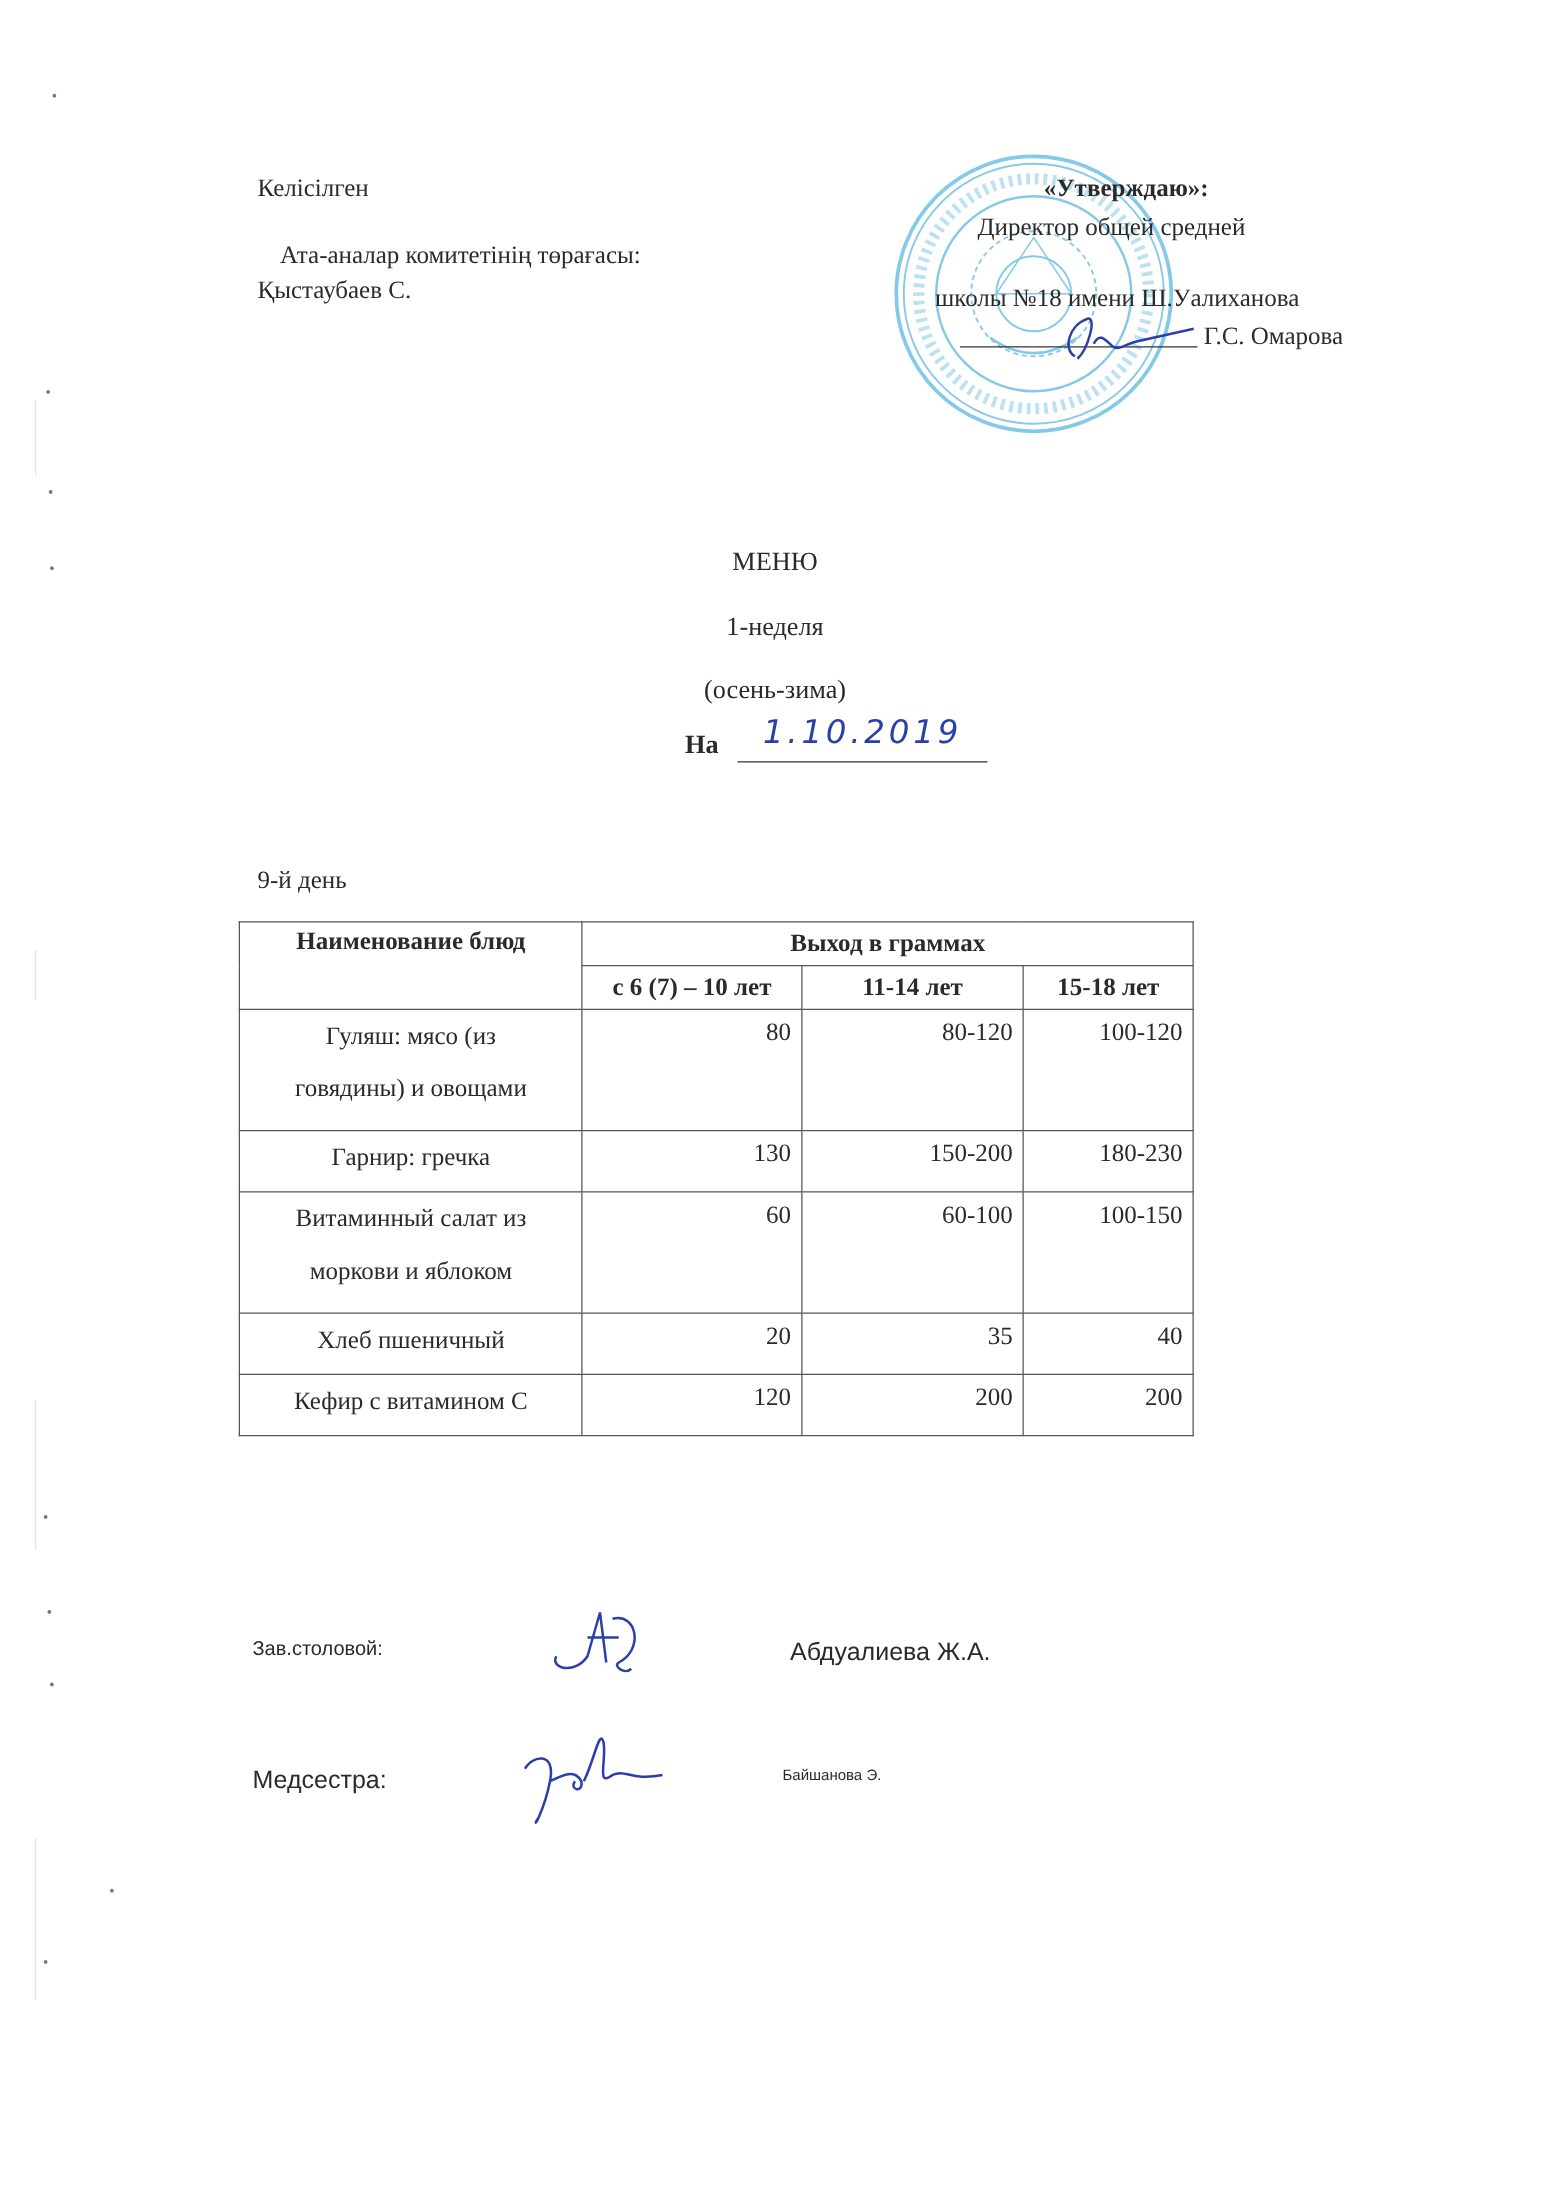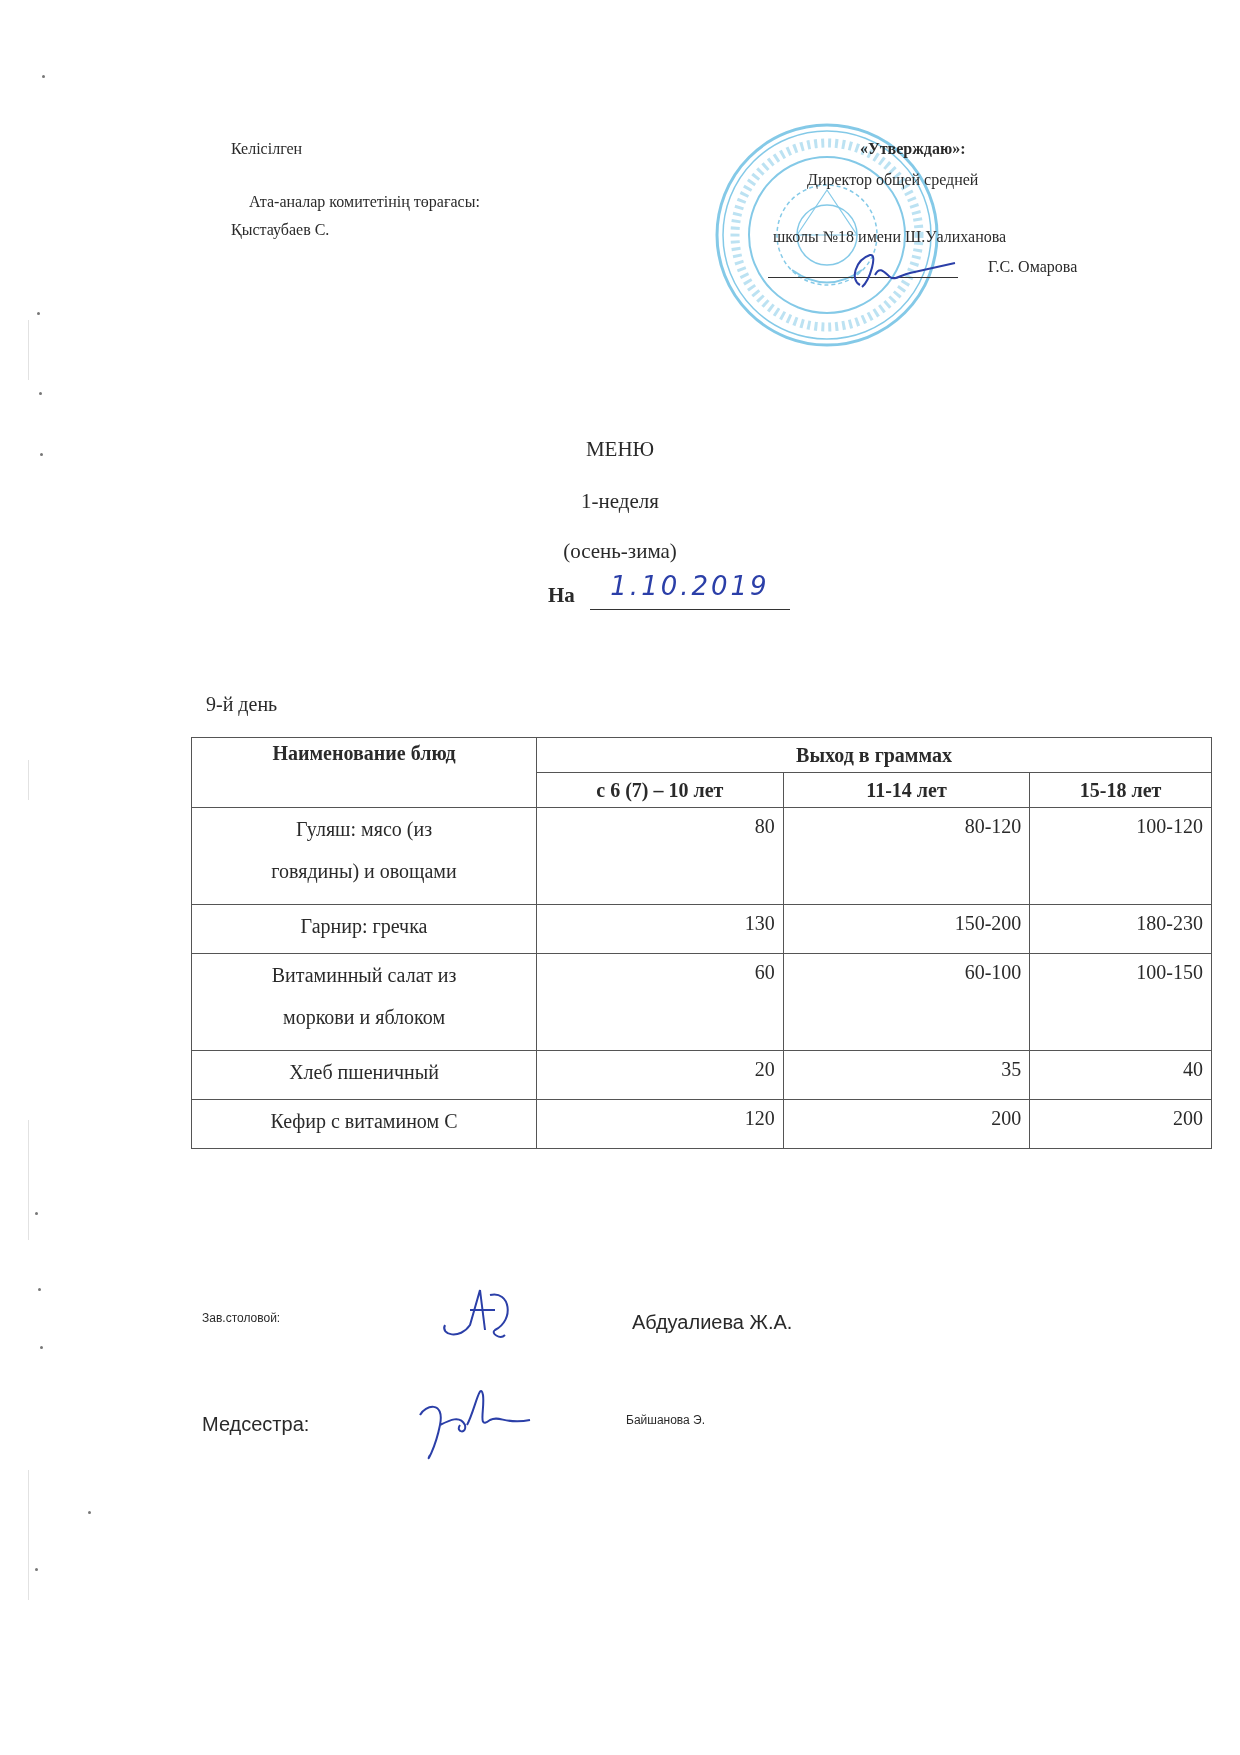--- a/index.html
+++ b/index.html
@@ -1,21 +1,21 @@
 <!DOCTYPE html>
 <html><head>
   <meta charset="utf-8">
   <style>
     html, body { margin: 0; padding: 0; background: #ffffff; }
     body {
       width: 1240px; height: 1755px; position: relative; overflow: hidden;
       font-family: "Liberation Serif", "DejaVu Serif", serif; color: #2a2a2a;
     }
     .abs { position: absolute; }
-    .t20 { font-size: 16px; margin-left: 25px; }
+    .t20 { font-size: 20px; }
     .bold { font-weight: bold; }
 
     
     #agreed { left: 206px; top: 140px; }
     #committee { left: 224px; top: 193px; }
     #chair-name { left: 206px; top: 221px; }
 
     
     #stamp { left: 712px; top: 120px; width: 230px; height: 230px; }
 
@@ -39,39 +39,39 @@
       font-family: "DejaVu Sans", sans-serif; font-style: italic; font-weight: normal;
       font-size: 26px; color: #2b3fa8; letter-spacing: 3px; text-align: center;
     }
     #date-underline { position: absolute; left: 42px; top: 26px; width: 200px; height: 1px; background: #333; }
 
     
     #day-label { left: 206px; top: 693px; font-size: 20px; }
 
     
     #menu-table {
-      position: absolute; left: 191px; top: 737px; width: 1021px;
+      position: absolute; left: 191px; top: 737px; width: 764px;
       border-collapse: collapse; font-size: 20px;
       font-family: "Liberation Serif", serif;
     }
     #menu-table td, #menu-table th { border: 1px solid #555; padding: 0 8px; }
     #menu-table th { font-weight: bold; text-align: center; height: 34px; font-size: 20px; }
     #menu-table th.sub { height: 34px; }
     #menu-table td { vertical-align: top; padding-top: 4px; }
     #menu-table td.name { text-align: center; line-height: 42px; padding-top: 0; }
     #menu-table td.val { text-align: right; line-height: 36px; padding-top: 0; }
     .col1 { width: 323px; }
     .col2 { width: 226px; }
     .col3 { width: 226px; }
     .col4 { width: 162px; }
     .row-tall td { height: 96px; }
     .row-short td { height: 48px; }
 
     
-    #canteen-label { left: 202px; top: 1311px; font-family: "Liberation Sans", sans-serif; font-size: 12px; }
+    #canteen-label { left: 202px; top: 1311px; font-family: "Liberation Sans", sans-serif; font-size: 16px; }
     #canteen-sig { left: 435px; top: 1275px; width: 90px; height: 75px; }
     #canteen-name { left: 632px; top: 1311px; font-family: "Liberation Sans", sans-serif; font-size: 20px; }
 
     #nurse-label { left: 202px; top: 1413px; font-family: "Liberation Sans", sans-serif; font-size: 20px; }
     #nurse-sig { left: 405px; top: 1370px; width: 130px; height: 100px; }
     #nurse-name { left: 626px; top: 1413px; font-family: "Liberation Sans", sans-serif; font-size: 12px; }
 
     
     .speck { position: absolute; width: 3px; height: 3px; background: #777; border-radius: 50%; }
     .margin-line { position: absolute; left: 28px; width: 1px; background: #e2e2e2; }

